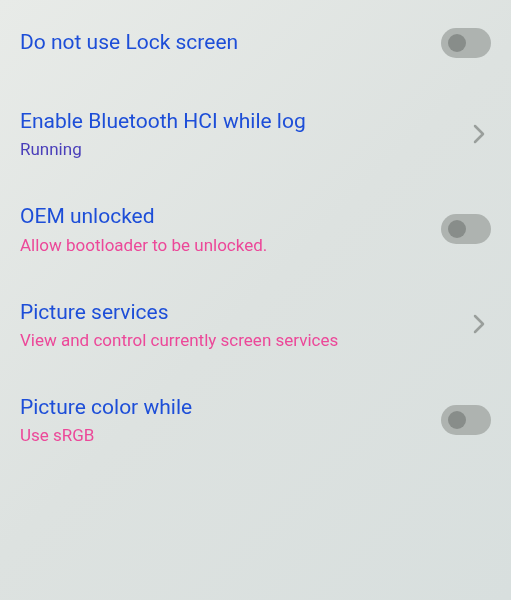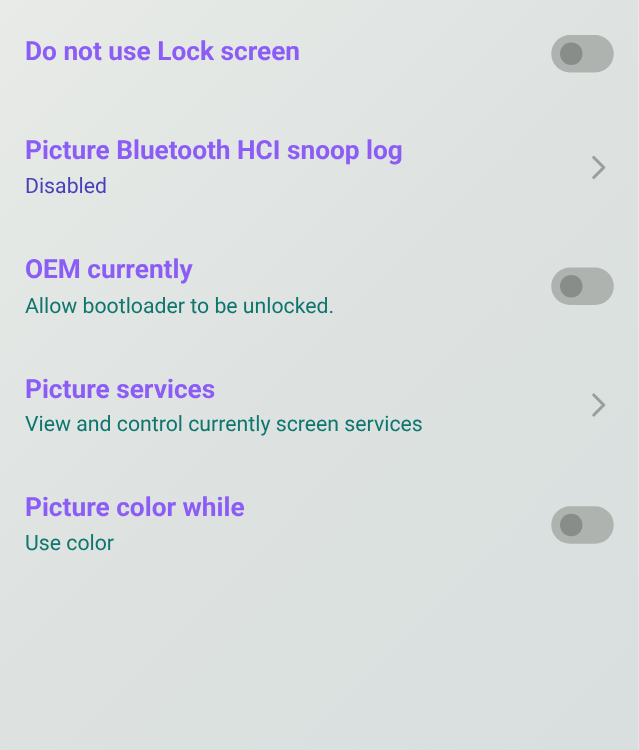--- a/index.html
+++ b/index.html
@@ -23,27 +23,27 @@
       justify-content: space-between;
       padding: 20px 20px 20px 20px;
       min-height: 70px;
     }
     .setting-text {
       flex: 1;
       padding-right: 12px;
     }
     .setting-title {
       font-size: 21px;
-      font-weight: 700;
-      color: #8b5cf6;
+      font-weight: 400;
+      color: #1d4ed8;
       line-height: 1.3;
     }
     .setting-subtitle {
       font-size: 17px;
-      color: #0f766e;
+      color: #ec4899;
       margin-top: 4px;
       font-weight: 400;
     }
     .setting-subtitle.link {
       color: #4a3fba;
     }
     .toggle {
       width: 50px;
       height: 30px;
       background: #aeb3b0;
@@ -88,51 +88,51 @@
   <div class="setting-row row-lock">
     <div class="setting-text">
       <div class="setting-title">Do not use Lock screen</div>
     </div>
     <div class="toggle"></div>
   </div>
 
 
   <div class="setting-row row-bt">
     <div class="setting-text">
-      <div class="setting-title">Picture Bluetooth HCI snoop log</div>
-      <div class="setting-subtitle link">Disabled</div>
+      <div class="setting-title">Enable Bluetooth HCI while log</div>
+      <div class="setting-subtitle link">Running</div>
     </div>
     <div class="chevron">
       <svg viewBox="0 0 12 20" fill="none">
         <path d="M2 2 L10 10 L2 18" stroke="#9a9f9c" stroke-width="2.5" stroke-linecap="round" stroke-linejoin="round"></path>
       </svg>
     </div>
   </div>
 
   <div class="setting-row row-oem">
     <div class="setting-text">
-      <div class="setting-title">OEM currently</div>
+      <div class="setting-title">OEM unlocked</div>
       <div class="setting-subtitle">Allow bootloader to be unlocked.</div>
     </div>
     <div class="toggle"></div>
   </div>
 
   <div class="setting-row row-running">
     <div class="setting-text">
       <div class="setting-title">Picture services</div>
       <div class="setting-subtitle">View and control currently screen services</div>
     </div>
     <div class="chevron">
       <svg viewBox="0 0 12 20" fill="none">
         <path d="M2 2 L10 10 L2 18" stroke="#9a9f9c" stroke-width="2.5" stroke-linecap="round" stroke-linejoin="round"></path>
       </svg>
     </div>
   </div>
 
   <div class="setting-row row-picture">
     <div class="setting-text">
       <div class="setting-title">Picture color while</div>
-      <div class="setting-subtitle">Use color</div>
+      <div class="setting-subtitle">Use sRGB</div>
     </div>
     <div class="toggle"></div>
   </div>
 
 </div>
 
 </body></html>

